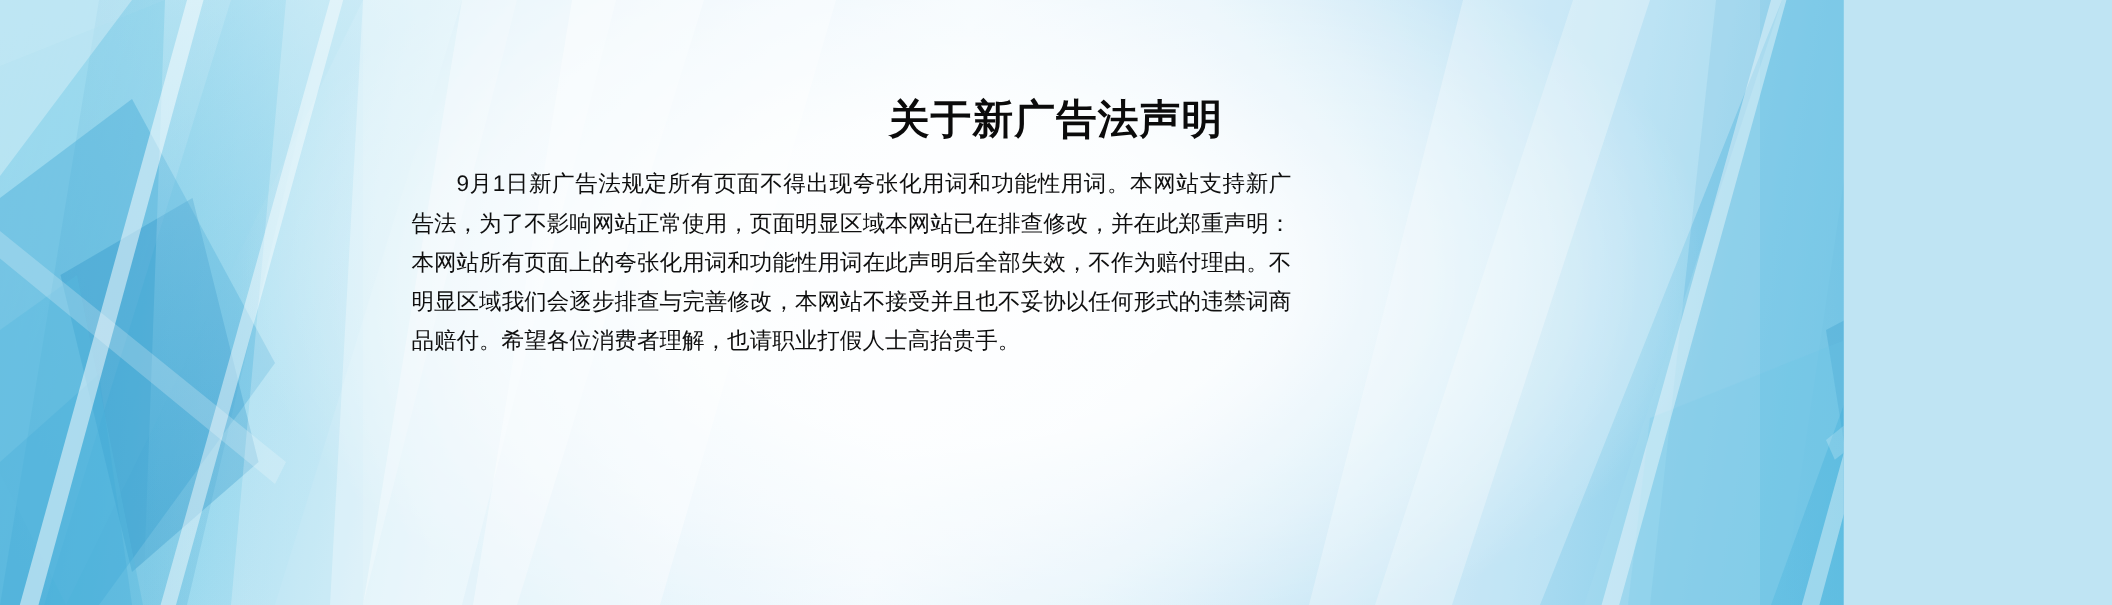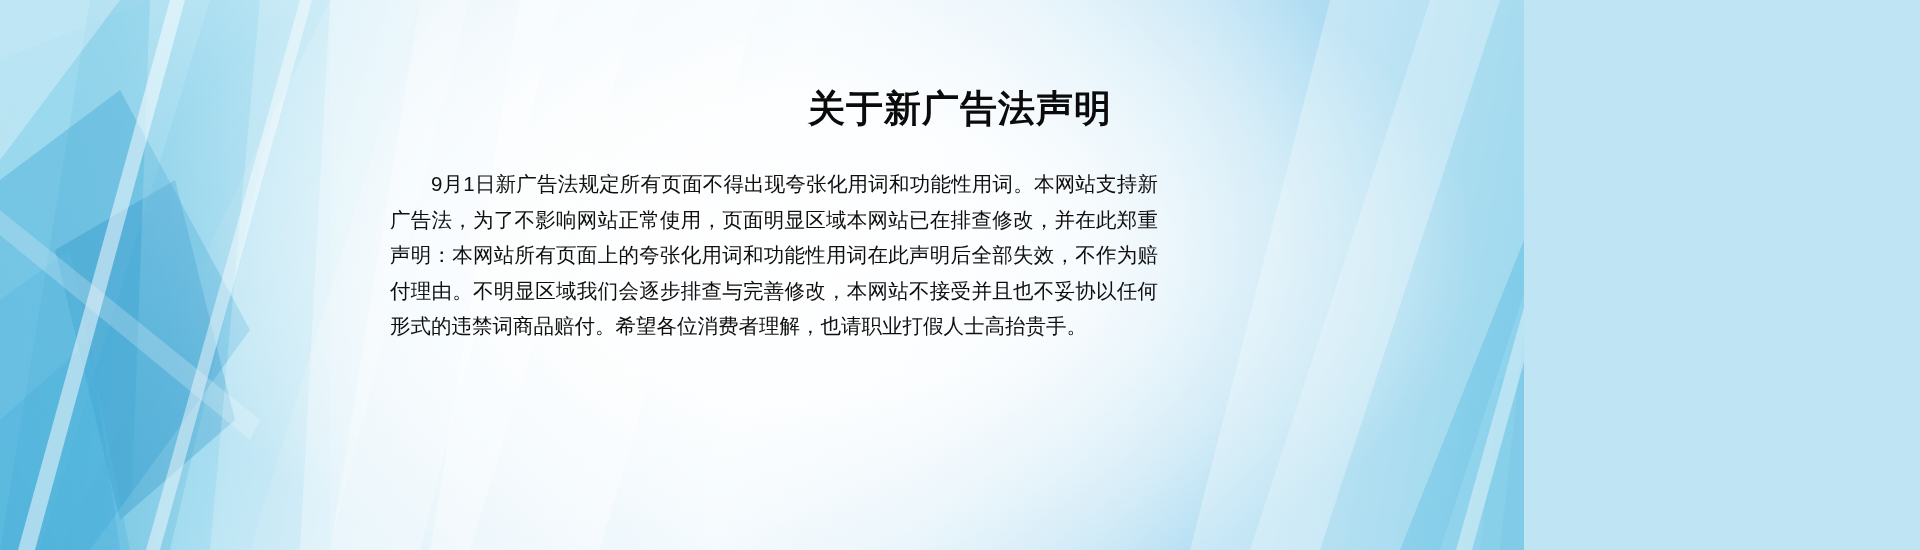--- a/index.html
+++ b/index.html
@@ -2,21 +2,21 @@
 <html><head>
 <meta charset="utf-8">
 <style>
   html,body{margin:0;padding:0;}
   body{
     width:1920px;height:550px;overflow:hidden;
     font-family:"Liberation Sans","DejaVu Sans",sans-serif;
     background:#bfe4f3;
   }
   #stage{
-    position:relative;width:1524px;height:550px;overflow:hidden;
+    position:relative;width:1676px;height:550px;overflow:hidden;
     background:
       radial-gradient(ellipse 780px 430px at 53% 46%, rgba(255,255,255,0.97) 0%, rgba(255,255,255,0.88) 34%, rgba(255,255,255,0.45) 62%, rgba(255,255,255,0.0) 86%),
       linear-gradient(100deg,
         #63c3e4 0%,
         #7ccee9 7%,
         #a5ddf0 16%,
         #cdeaf7 27%,
         #e3f3fb 40%,
         #eef8fd 50%,
         #ddf0fa 62%,
@@ -38,21 +38,21 @@
   .body{
     position:absolute;left:374px;top:150px;width:800px;
     color:#111;
   }
   .para{
     font-size:20.5px;
     line-height:35.5px;
     text-align:justify;
     text-justify:inter-ideograph;
     color:#0f0f0f;
-    margin:16px;
+    margin:0;
   }
   .para.first{text-indent:2em;}
   .para.note{margin-top:0px;}
 </style>
 </head>
 <body>
 
 <div id="stage">
 
   <svg class="shapes" viewBox="0 0 1920 550" preserveAspectRatio="none">

